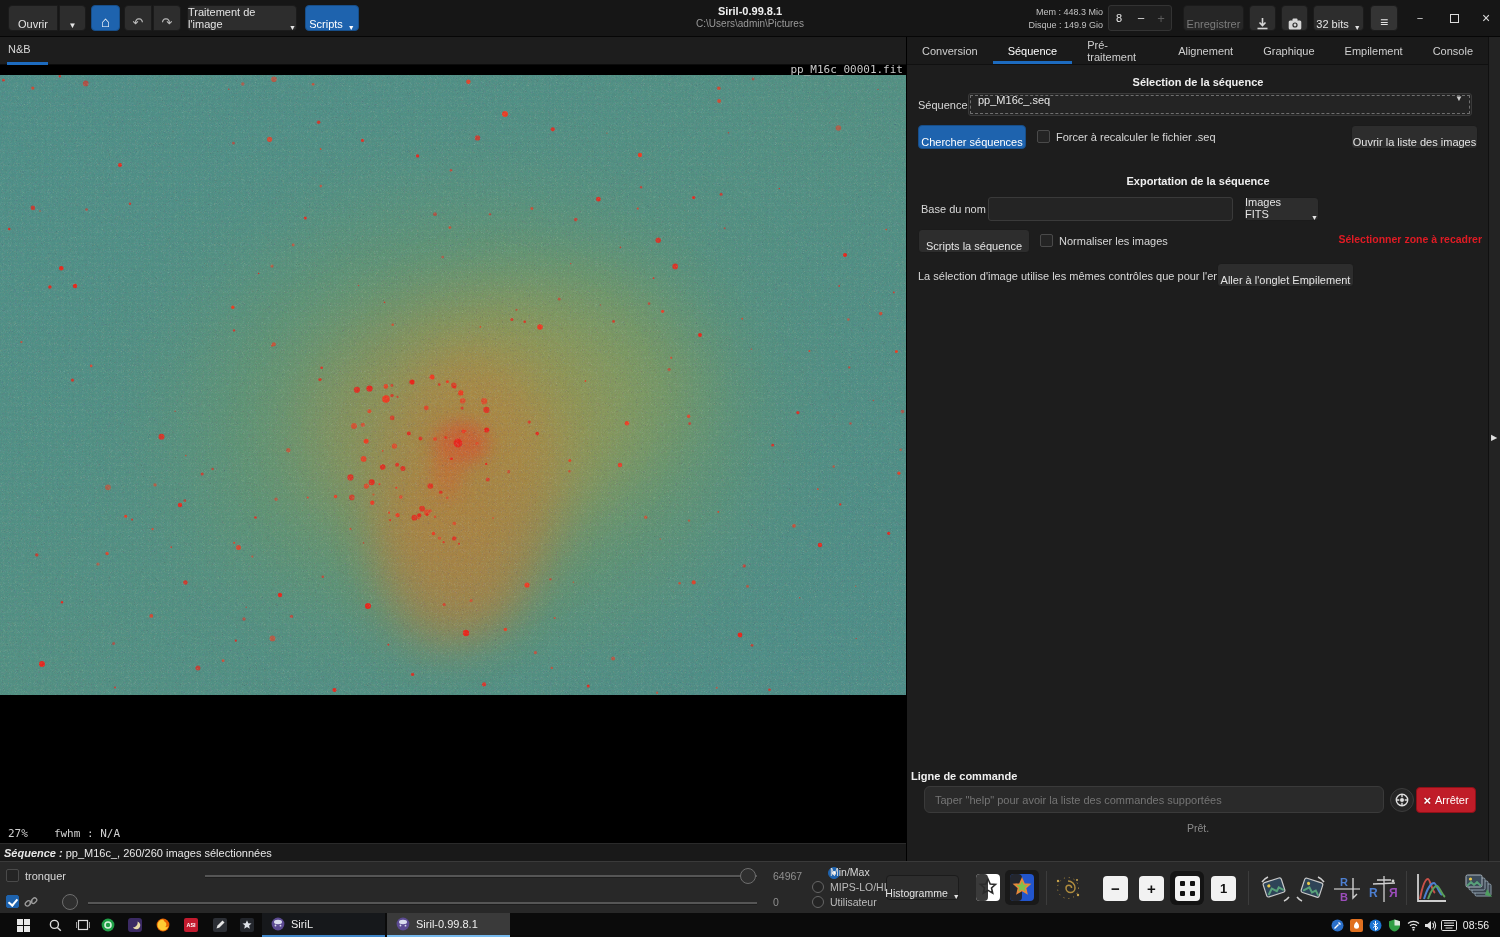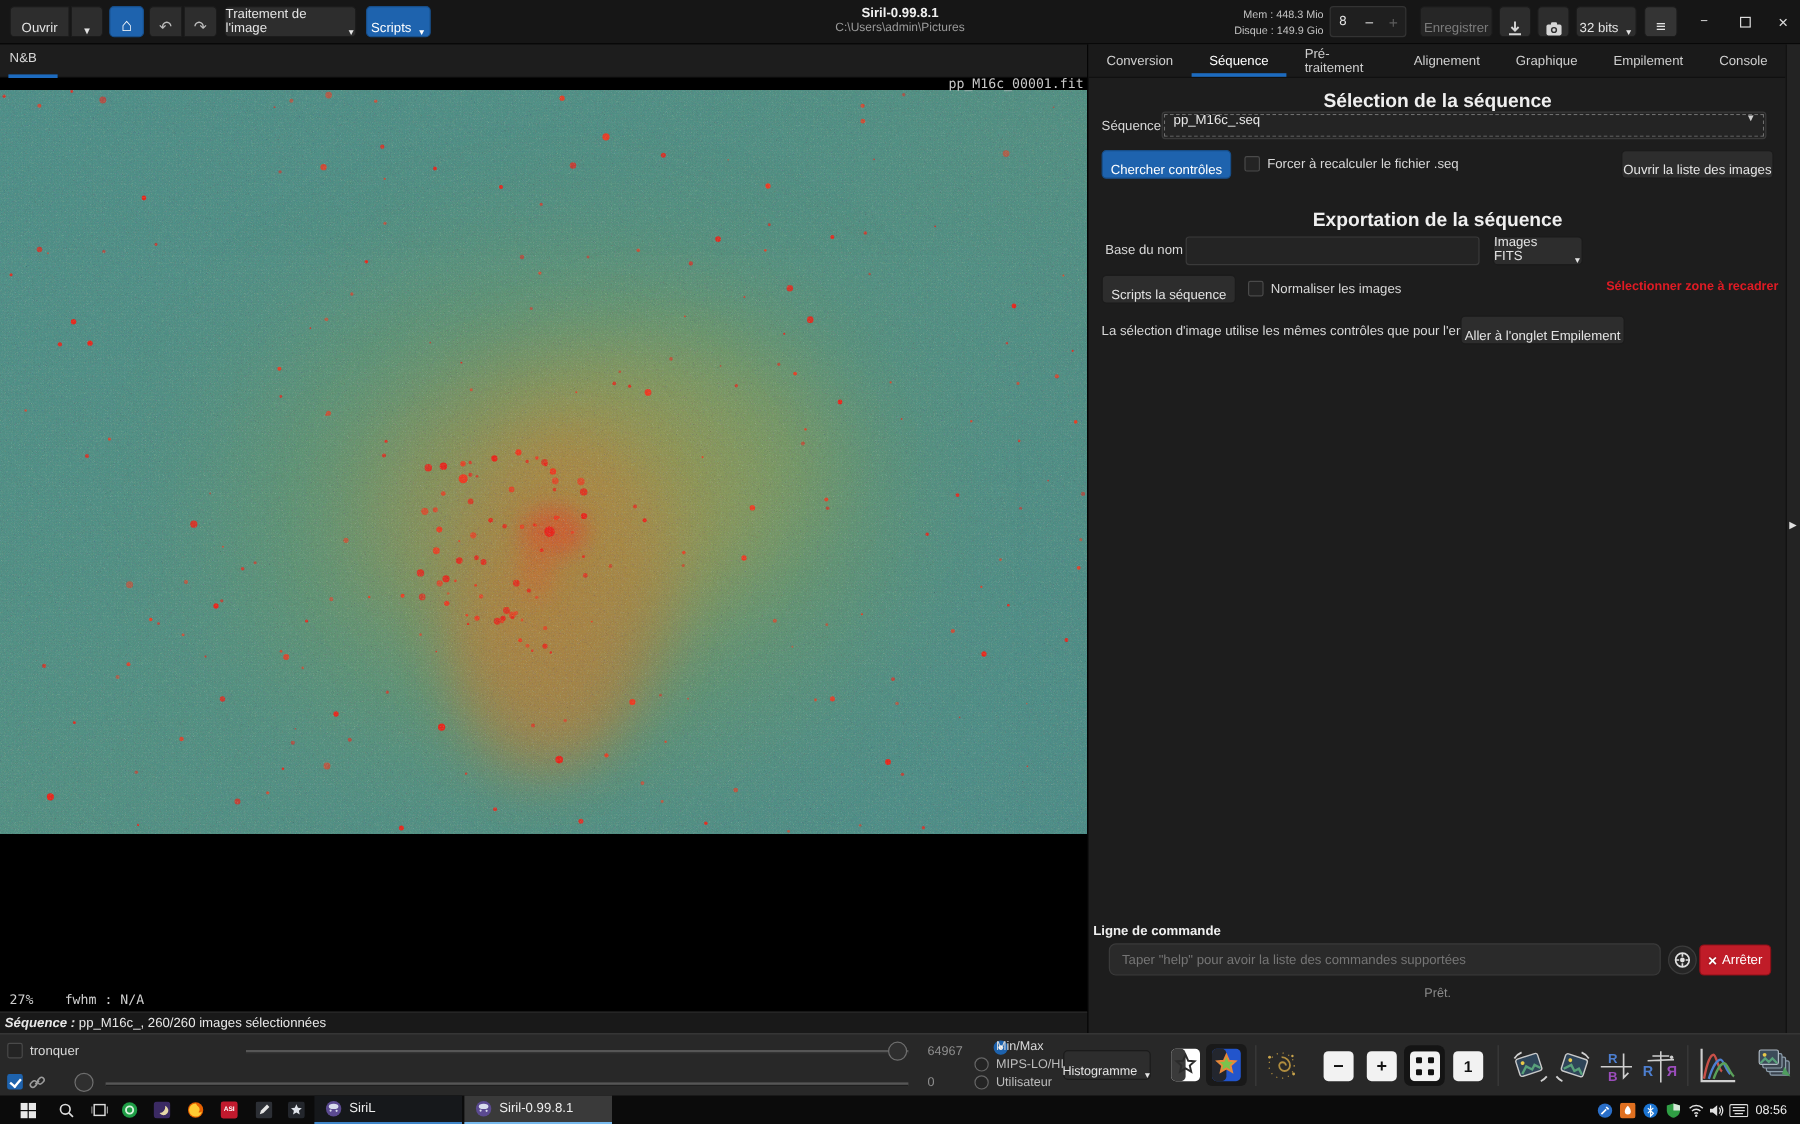--- a/index.html
+++ b/index.html
@@ -14,21 +14,21 @@
   
   .titlebar{position:absolute;top:0;left:0;width:1500px;height:37px;background:#161616;border-bottom:1px solid #060606;box-sizing:border-box;}
   
   .left-panel{position:absolute;top:37px;left:0;width:906px;bottom:94px;background:#000;}
   .tabbar-l{position:absolute;top:0;left:0;right:0;height:28px;background:#1d1d1d;border-bottom:1px solid #0b0b0b;box-sizing:border-box;}
   .canvas{position:absolute;top:28px;left:0;right:0;bottom:0;background:#000;overflow:hidden;padding-left:20px;}
   .right-panel{position:absolute;top:37px;left:906px;width:594px;bottom:76px;background:#1d1d1d;border-left:1px solid #000;box-sizing:border-box;}
   .rtabs{position:absolute;top:0;left:0;right:12px;height:27px;display:flex;align-items:stretch;border-bottom:1px solid #101010;background:#1a1a1a;}
   .rtab{display:flex;align-items:center;padding:0 15px;color:#cfcfcf;box-sizing:border-box;border-bottom:3px solid transparent;padding-top:3px;}
   .rtab.active{border-bottom-color:#1d6bbf;color:#fff;}
-  .sect-title{font-weight:bold;color:#efefef;font-size:16px;text-align:center;}
+  .sect-title{font-weight:bold;color:#efefef;font-size:11px;text-align:center;}
   .field{background:#242424;border:1px solid #3a3a3a;border-radius:3px;box-sizing:border-box;}
   .red{color:#e01b24;}
   .chk{width:13px;height:13px;background:#242424;border:1px solid #4a4a4a;border-radius:2px;box-sizing:border-box;display:inline-block;}
   .chk.on{background:#1e63ae;border-color:#1e63ae;position:relative;}
   .chk.on::after{content:"";position:absolute;left:3px;top:1px;width:4px;height:7px;border:solid #fff;border-width:0 2px 2px 0;transform:rotate(40deg);}
   .radio{width:12px;height:12px;border:1px solid #666;border-radius:50%;background:#242424;box-sizing:border-box;display:inline-block;}
   .radio.on{background:#1e63ae;border-color:#1e63ae;position:relative;}
   .radio.on::after{content:"";position:absolute;left:3px;top:3px;width:4px;height:4px;border-radius:50%;background:#fff;}
   
   .seqbar{position:absolute;left:0;top:843px;width:906px;height:18px;background:#191919;border-top:1px solid #2a2a2a;
@@ -468,21 +468,21 @@
 
     <div class="abs sect-title" style="left:0;top:39px;width:582px;">Sélection de la séquence</div>
 
     <div class="abs" style="left:11px;top:62px;color:#d8d8d8;">Séquence :</div>
     <div class="abs field" style="left:61px;top:56px;width:504px;height:23px;outline:1px dashed #6f6f6f;outline-offset:-3px;display:flex;align-items:flex-start;">
       <span style="padding-left:9px;flex:1;color:#e8e8e8;">pp_M16c_.seq</span>
       <span style="padding-right:8px;font-size:8px;color:#cfcfcf;">▼</span>
     </div>
 
     <div class="btn blue abs" style="left:11px;top:88px;width:108px;height:24px;">
-        <span>Chercher contrôles</span>
+        <span>Chercher séquences</span>
       </div>
     <span class="chk abs" style="left:130px;top:93px;"></span>
     <div class="abs" style="left:149px;top:94px;color:#d8d8d8;">Forcer à recalculer le fichier .seq</div>
     <div class="btn abs" style="left:444px;top:88px;width:127px;height:24px;">
         <span>Ouvrir la liste des images</span>
       </div>
 
     <div class="abs sect-title" style="left:0;top:138px;width:582px;">Exportation de la séquence</div>
 
     <div class="abs" style="left:14px;top:166px;color:#d8d8d8;">Base du nom :</div>

